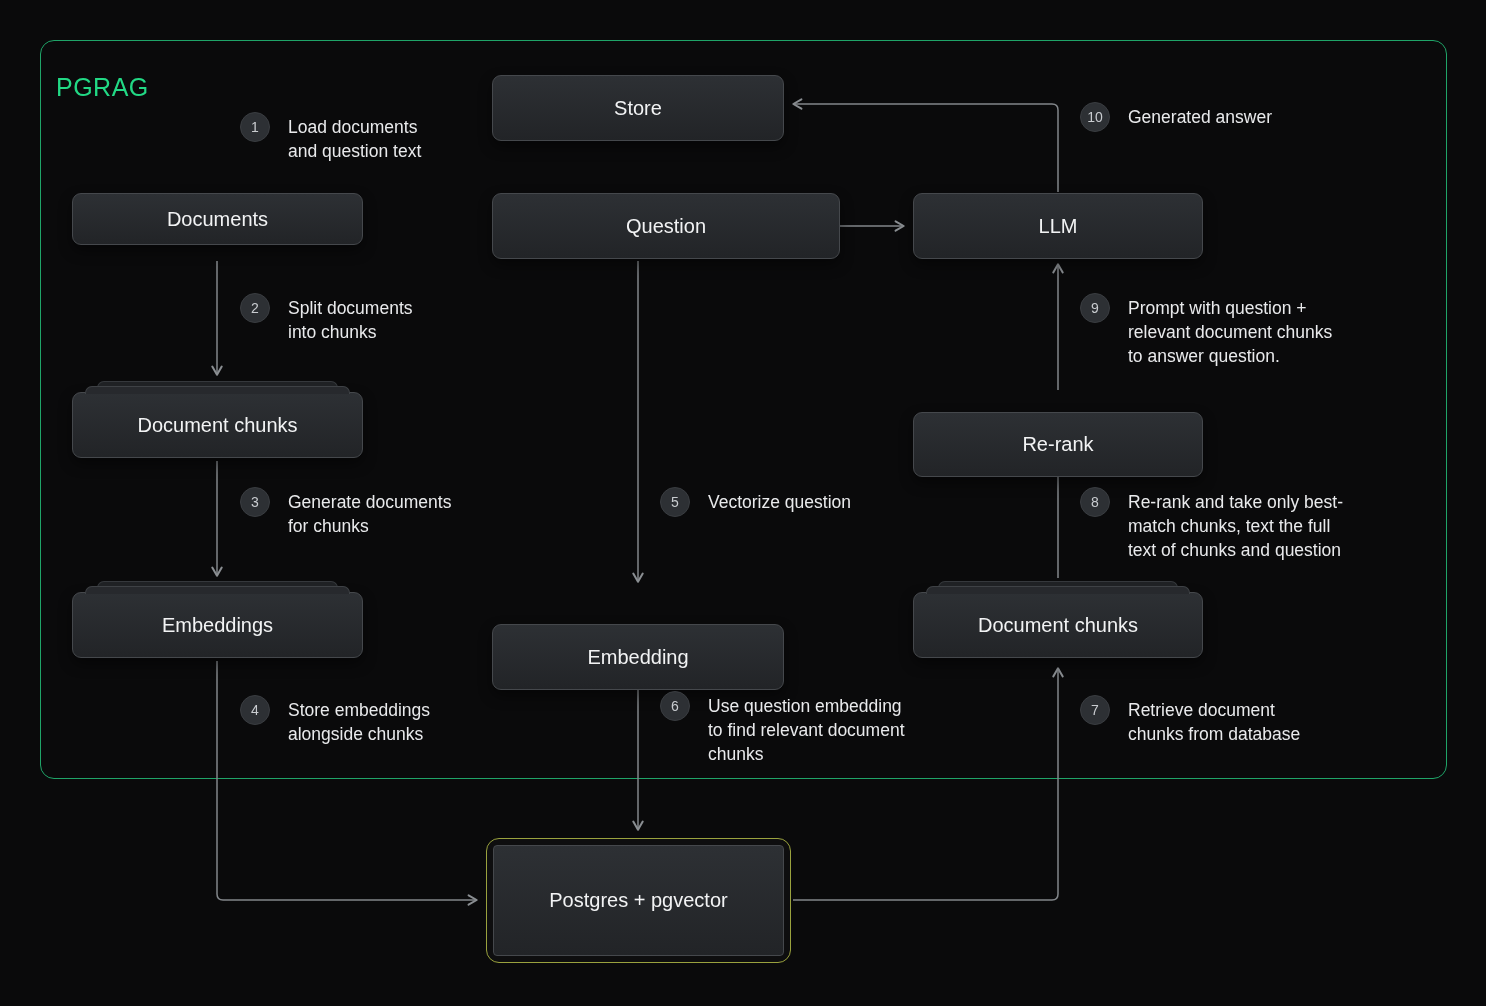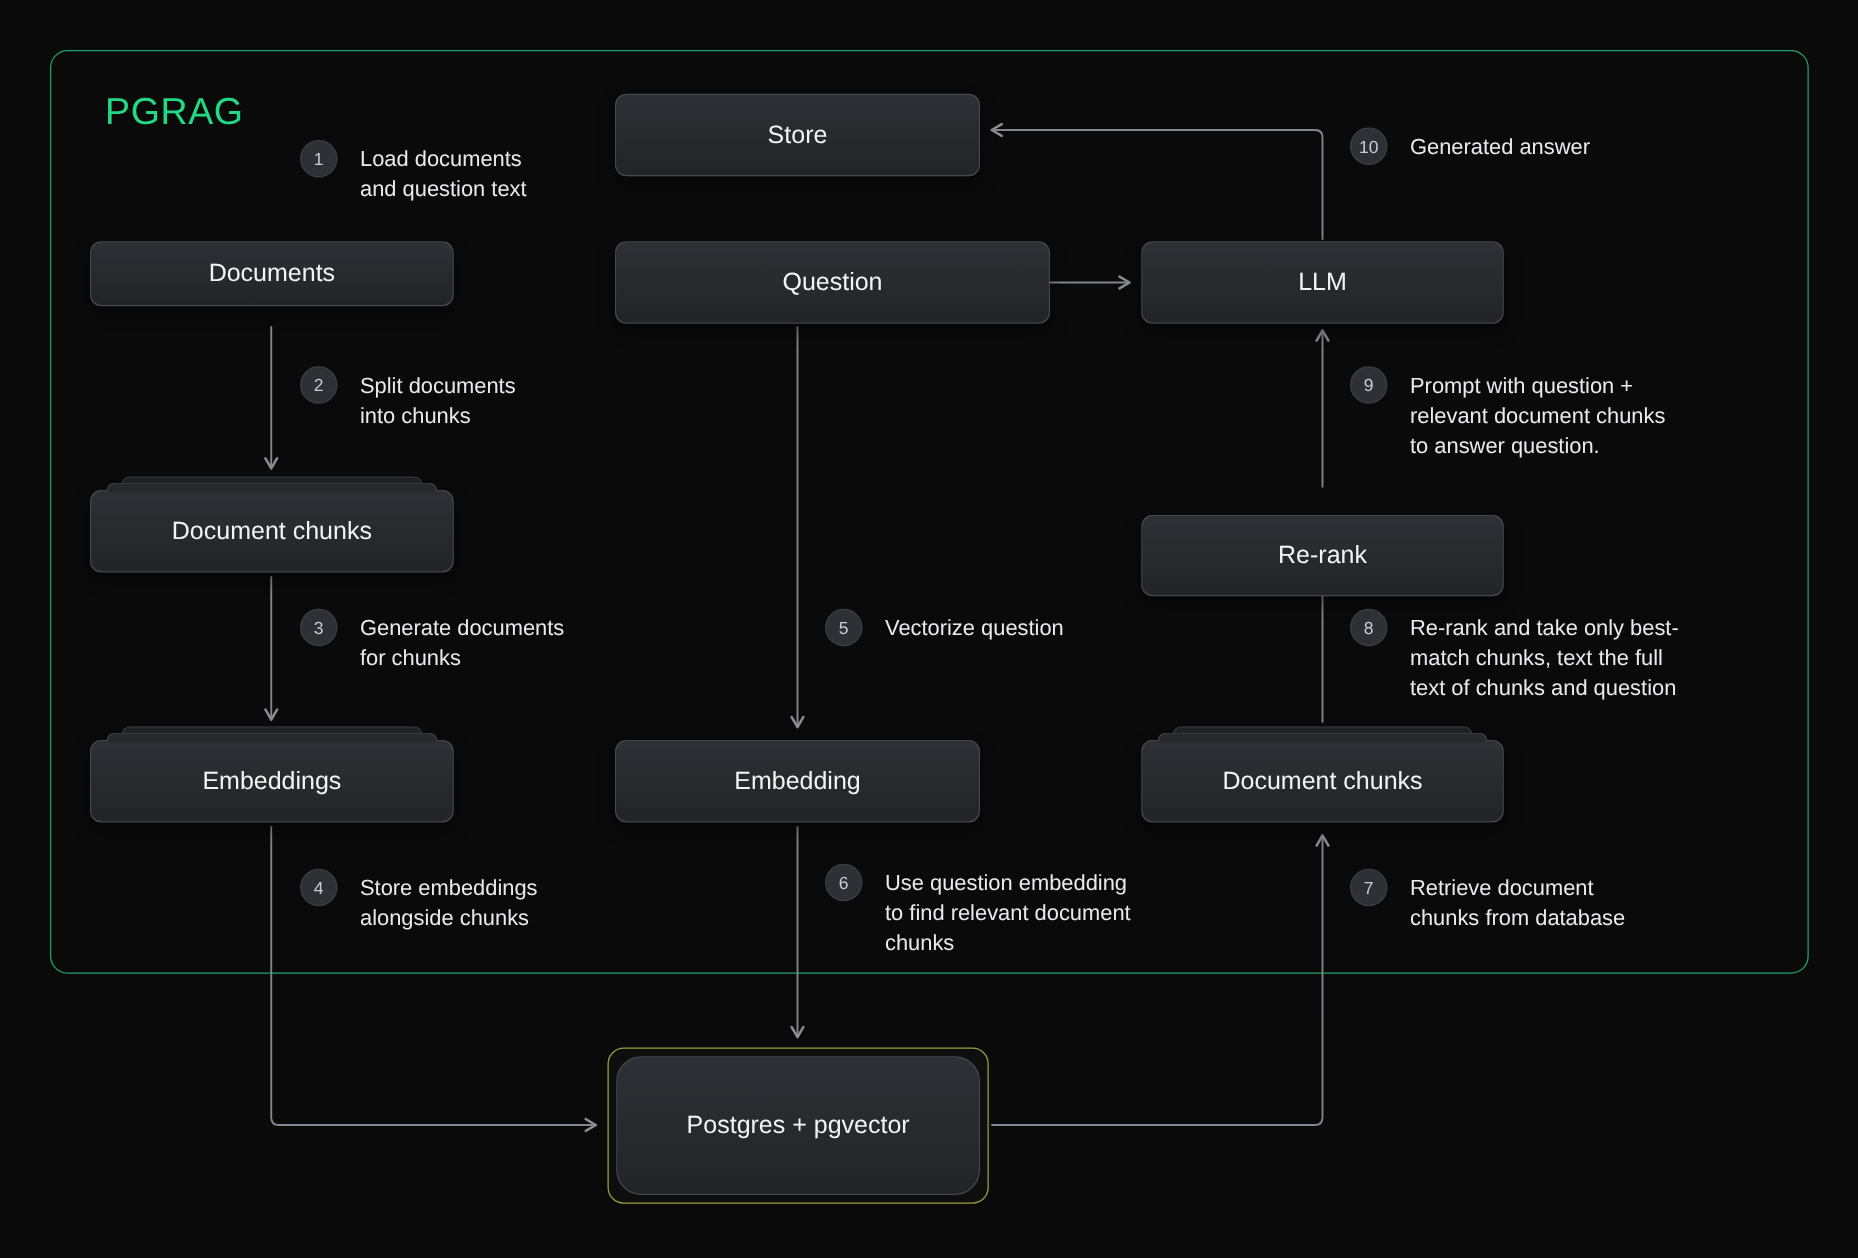--- a/index.html
+++ b/index.html
@@ -9,22 +9,22 @@
     font-family:"Liberation Sans", sans-serif;
     position:relative;
     overflow:hidden;
     color:#ececee;
   }
   .frame {
     position:absolute; left:40px; top:40px; width:1407px; height:739px;
     border:1.5px solid #1fa468; border-radius:14px; z-index:0;
   }
   .title {
-    position:absolute; left:84px; top:73px;
-    font-size:30px; color:#22d985; letter-spacing:.5px; z-index:2;
+    position:absolute; left:56px; top:73px;
+    font-size:25px; color:#22d985; letter-spacing:.5px; z-index:2;
   }
   svg.arrows { position:absolute; left:0; top:0; z-index:1; }
   .node {
     position:absolute; display:flex; align-items:center; justify-content:center;
     background:linear-gradient(180deg,#2d3034 0%, #222427 100%);
     border:1px solid #45484c; border-radius:9px;
     color:#f2f3f4; font-size:20px; z-index:2;
     box-shadow:0 6px 14px rgba(0,0,0,.45);
   }
   .stacked::before, .stacked::after {
@@ -38,21 +38,21 @@
   }
   .pg-outer {
     position:absolute; left:486px; top:838px; width:305px; height:125px;
     border:1px solid #9aa23e; border-radius:13px; padding:6px;
     background:#0e0e0f; z-index:2;
   }
   .pg-inner {
     width:100%; height:100%;
     display:flex; align-items:center; justify-content:center;
     background:linear-gradient(180deg,#2d3034 0%, #222427 100%);
-    border:1px solid #45484c; border-radius:20px;
+    border:1px solid #45484c; border-radius:4px;
     color:#f2f3f4; font-size:20px;
   }
   .step { position:absolute; display:flex; gap:18px; align-items:flex-start; z-index:2; }
   .badge {
     width:30px; height:30px; flex:none; border-radius:50%;
     background:#2d3034; border:1px solid #3a3d41;
     color:#c9ccd0; font-size:14px;
     display:flex; align-items:center; justify-content:center;
   }
   .step-text {
@@ -86,21 +86,21 @@
   </g>
 </svg>
 
 <div class="node" style="left:492px;top:75px;width:292px;height:66px">Store</div>
 <div class="node" style="left:72px;top:193px;width:291px;height:52px">Documents</div>
 <div class="node" style="left:492px;top:193px;width:348px;height:66px">Question</div>
 <div class="node" style="left:913px;top:193px;width:290px;height:66px">LLM</div>
 <div class="node stacked" style="left:72px;top:392px;width:291px;height:66px">Document chunks</div>
 <div class="node" style="left:913px;top:412px;width:290px;height:65px">Re-rank</div>
 <div class="node stacked" style="left:72px;top:592px;width:291px;height:66px">Embeddings</div>
-<div class="node" style="left:492px;top:592px;width:292px;height:66px">Embedding</div>
+<div class="node" style="left:492px;top:624px;width:292px;height:66px">Embedding</div>
 <div class="node stacked" style="left:913px;top:592px;width:290px;height:66px">Document chunks</div>
 
 <div class="pg-outer">
   <div class="pg-inner">Postgres + pgvector</div>
 </div>
 
 <div class="step" style="left:240px;top:112px">
   <div class="badge">1</div>
   <div class="step-text">Load documents
 and question text</div>

